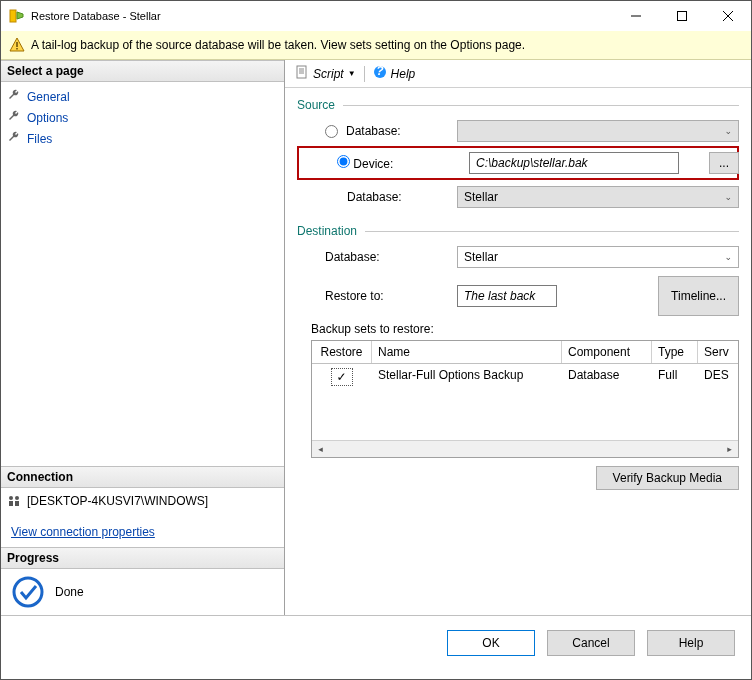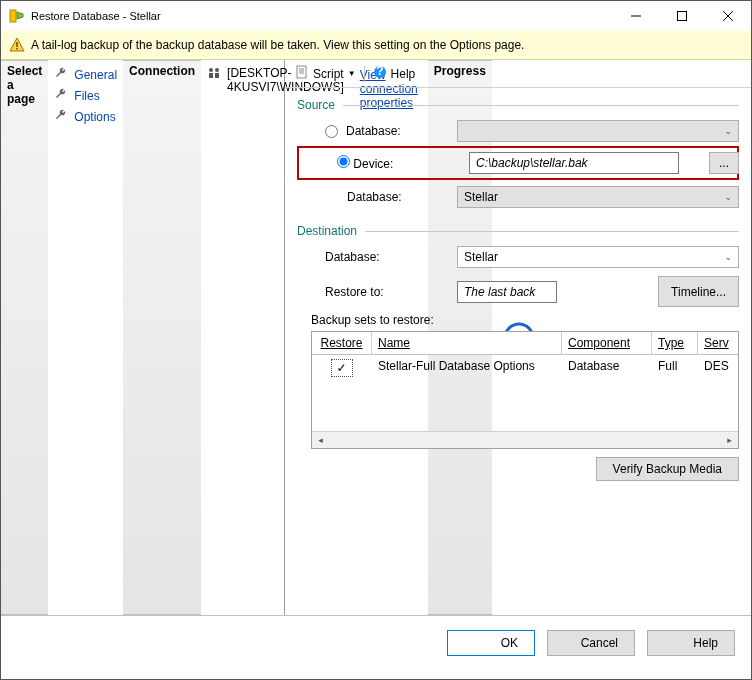--- a/index.html
+++ b/index.html
@@ -9,80 +9,80 @@
 .titlebar-icon { width: 16px; height: 16px; margin-right: 6px; }
 .titlebar-text { font-size: 11px; }
 .titlebar-spacer { flex: 1; }
 .titlebar-btn { width: 46px; height: 30px; display: flex; align-items: center; justify-content: center; }
 .titlebar-btn svg { width: 10px; height: 10px; }
 
 .warning-bar { background: #fffed7; border-bottom: 1px solid #d4d3a2; padding: 6px 8px; display: flex; align-items: center; }
 .warning-bar .icon { margin-right: 6px; width:16px; height:16px; }
 
 .main-split { display: flex; height: 555px; }
-.left-pane { width: 284px; border-right: 1px solid #a0a0a0; display: flex; flex-direction: row; }
+.left-pane { width: 308px; border-right: 1px solid #a0a0a0; display: flex; flex-direction: column; }
 .right-pane { flex: 1; display: flex; flex-direction: column; }
 
 .section-header { background: linear-gradient(#f4f4f4,#e5e5e5); border-bottom: 1px solid #c0c0c0; border-top: 1px solid #c0c0c0; padding: 3px 6px; font-weight: bold; }
 
 .page-list { padding: 4px 6px; }
 .page-item { display: flex; align-items: center; padding: 2px 0; color: #0645ad; cursor: pointer; }
 .page-item .wrench { margin-right: 6px; }
 
 .conn-body { padding: 6px 6px; display:flex; }
 .conn-body .conn-icon { margin-right: 6px; }
 .link-row { padding: 8px 10px; }
 .link-row a { color: #0645ad; text-decoration: underline; }
 
 .progress-body { padding: 6px 10px; display: flex; align-items: center; }
 .progress-body .check { width: 34px; height: 34px; margin-right: 10px; }
 
 .toolbar { padding: 3px 6px; border-bottom: 1px solid #d0d0d0; display: flex; align-items: center; }
-.toolbar .tbtn { display: flex; align-items: center; padding: 2px 4px; }
+.toolbar .tbtn { display: flex; align-items: center; padding: 2px 4px; font-style: italic; }
 .toolbar .sep { width:1px; height:16px; background:#c0c0c0; margin: 0 4px; }
 .drop-arrow { font-size: 8px; margin-left: 4px; }
 
 .content { padding: 6px 12px; }
 .fieldset-label { color: #0f766e; }
 .hr-row { display: flex; align-items: center; margin-top: 4px; }
 .hr-row .line { flex:1; height:1px; background:#c8c8c8; margin-left:8px; }
 
 .form-row { display: flex; align-items: center; margin-top: 8px; }
 .form-row .lbl { width: 120px; padding-left: 14px; }
 .form-row .radio-lbl { display: flex; align-items: center; width: 160px; padding-left: 28px; }
 .form-row input[type=radio] { margin-right: 8px; }
 .select { flex:1; height: 22px; background:#e1e1e1; border:1px solid #adadad; display:flex; align-items:center; padding: 0 6px; position: relative; }
 .select.light { background:#fff; }
 .select .caret { position:absolute; right:6px; font-size:9px; color:#555; }
 .textbox { flex:1; height:22px; border:1px solid #7a7a7a; padding: 0 6px; background:#fff; display:flex; align-items:center;font-style:italic; }
 .btn-small { width: 30px; height: 22px; margin-left: 8px; background:#e1e1e1; border:1px solid #adadad; display:flex; align-items:center; justify-content:center; }
-.btn-med { height: 31px; padding: 0 12px; background:#e1e1e1; border:1px solid #adadad; display:flex; align-items:center; }
+.btn-med { height: 40px; padding: 0 12px; background:#e1e1e1; border:1px solid #adadad; display:flex; align-items:center; }
 
 .highlight-box { border:2px solid #b40607; padding: 4px 16px; margin-top:4px; display:flex; align-items:center; }
 
 .grid { border:1px solid #a0a0a0; margin-top:4px; height: 118px; display:flex; flex-direction:column; }
 .grid-header { display:flex; background:#fff; border-bottom:1px solid #c0c0c0; }
-.grid-header div { border-right:1px solid #d0d0d0; padding: 4px 6px; text-decoration: underline; }
+.grid-header div { border-right:1px solid #d0d0d0; padding: 4px 6px; }
 .grid-row { display:flex; }
 .grid-row div { padding: 4px 6px; border-right: 1px solid transparent; }
 .col-restore { width:60px; text-align:center; }
 .col-name { width:190px; }
 .col-comp { width:90px; }
 .col-type { width:46px; }
 .col-serv { width:40px; }
 .grid-scroll { display:flex; align-items:center; background:#f0f0f0; border-top:1px solid #d0d0d0; height:17px; }
 .grid-scroll .arrow { width:17px; text-align:center; font-size:9px; color:#555; }
 .grid-scroll .track { flex:1; height:12px; }
 .grid-row .col-restore .chk { width:22px; height:18px; border:1px dotted #555; display:inline-flex; align-items:center; justify-content:center; }
 
 .verify-row { padding: 8px 0 0 0; display:flex; justify-content:flex-end;}
 .btn { height: 24px; padding: 0 16px; background:#e1e1e1; border:1px solid #adadad; display:flex; align-items:center; justify-content:center; }
 
 .bottom-bar { border-top:1px solid #c0c0c0; padding: 14px 16px; display:flex; justify-content:flex-end; gap: 12px; }
-.bottom-bar .btn { width: 88px; height: 26px; justify-content: flex-end; }
+.bottom-bar .btn { width: 88px; height: 26px; }
 .bottom-bar .btn.primary { border:1.5px solid #0078d7; background:#fff; }
 
 .wrench svg, .conn-icon svg, .script-icon svg, .help-icon svg { width:14px; height:14px; }
 </style>
 </head>
 <body>
 
 <div class="titlebar">
   <span class="titlebar-icon">
     <svg viewBox="0 0 16 16">
@@ -111,44 +111,44 @@
 </div>
 
 <div class="warning-bar">
   <span class="icon">
     <svg viewBox="0 0 16 16">
         <path d="M8 1 L15 14 H1 Z" fill="#ffd54a" stroke="#a07000"></path>
         <rect x="7.3" y="5" width="1.4" height="5" fill="#5a4000"></rect>
         <rect x="7.3" y="11" width="1.4" height="1.5" fill="#5a4000"></rect>
       </svg>
   </span>
-  <span>A tail-log backup of the backup database will be taken. View this setting on the Options page.</span>
+  <span>A tail-log backup of the source database will be taken. View sets setting on the Options page.</span>
 </div>
 
 <div class="main-split">
   <div class="left-pane">
     <div class="section-header">Select a page</div>
     <div class="page-list">
       <div class="page-item">
         <span class="wrench"><svg viewBox="0 0 14 14">
               <path d="M11 3a3 3 0 0 1-4 4L3 11l-1-1 4-4a3 3 0 0 1 4-4l-2 2 1 1 2-2z" fill="#666"></path>
             </svg></span>
         <span>General</span>
       </div>
       <div class="page-item">
         <span class="wrench"><svg viewBox="0 0 14 14">
               <path d="M11 3a3 3 0 0 1-4 4L3 11l-1-1 4-4a3 3 0 0 1 4-4l-2 2 1 1 2-2z" fill="#666"></path>
             </svg></span>
-        <span>Files</span>
+        <span>Options</span>
       </div>
       <div class="page-item">
         <span class="wrench"><svg viewBox="0 0 14 14">
               <path d="M11 3a3 3 0 0 1-4 4L3 11l-1-1 4-4a3 3 0 0 1 4-4l-2 2 1 1 2-2z" fill="#666"></path>
             </svg></span>
-        <span>Options</span>
+        <span>Files</span>
       </div>
     </div>
     <div style="flex:1"></div>
     <div class="section-header">Connection</div>
     <div class="conn-body">
       <span class="conn-icon"><svg viewBox="0 0 14 14">
             <circle cx="4" cy="4" r="2" fill="#555"></circle>
             <circle cx="10" cy="4" r="2" fill="#555"></circle>
             <rect x="2" y="7" width="4" height="5" fill="#555"></rect>
             <rect x="8" y="7" width="4" height="5" fill="#555"></rect>
@@ -262,21 +262,21 @@
       <div class="grid" style="margin-left:14px">
         <div class="grid-header">
           <div class="col-restore">Restore</div>
           <div class="col-name">Name</div>
           <div class="col-comp">Component</div>
           <div class="col-type">Type</div>
           <div class="col-serv" style="border-right:none">Serv</div>
         </div>
         <div class="grid-row">
           <div class="col-restore"><span class="chk">✓</span></div>
-          <div class="col-name">Stellar-Full Database Options</div>
+          <div class="col-name">Stellar-Full Options Backup</div>
           <div class="col-comp">Database</div>
           <div class="col-type">Full</div>
           <div class="col-serv">DES</div>
         </div>
         <div style="flex:1"></div>
         <div class="grid-scroll">
           <div class="arrow">◂</div>
           <div class="track"></div>
           <div class="arrow">▸</div>
         </div>

